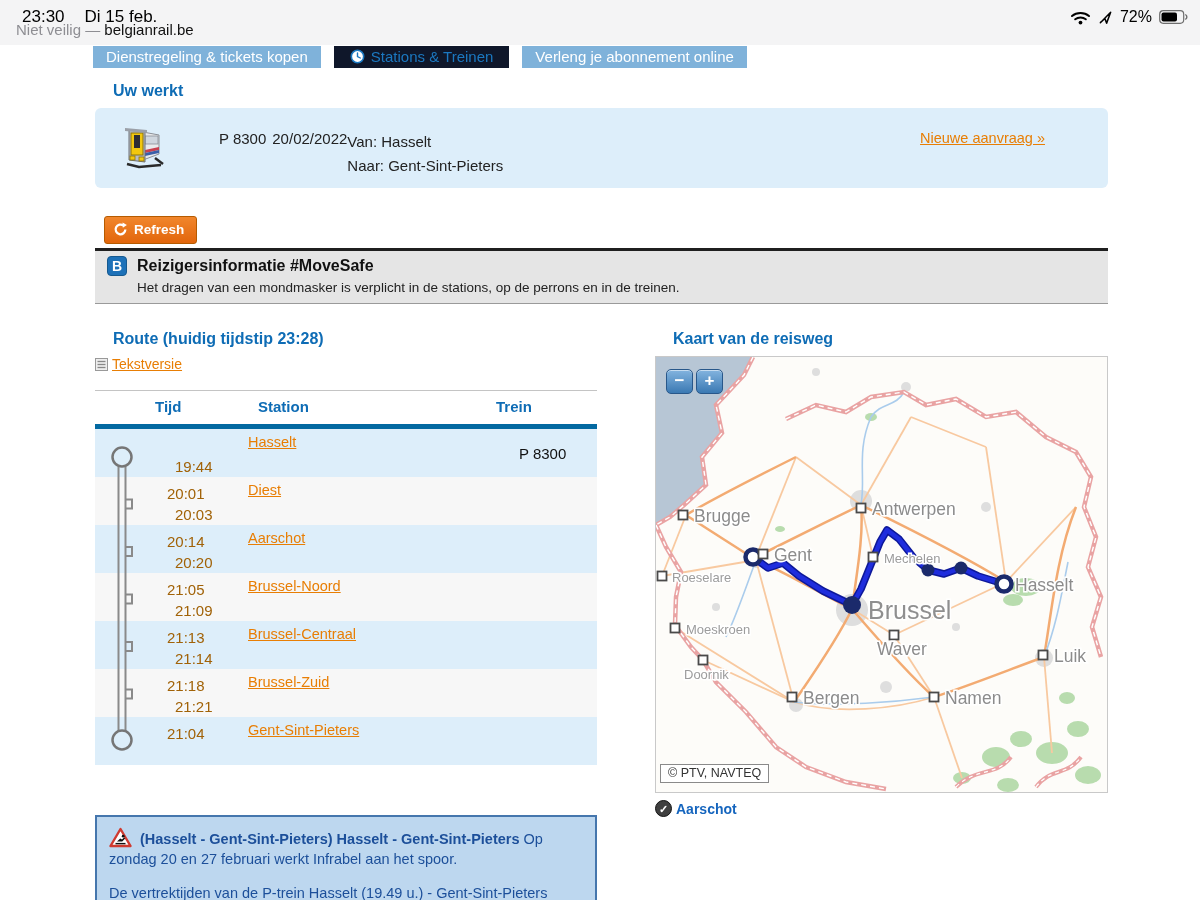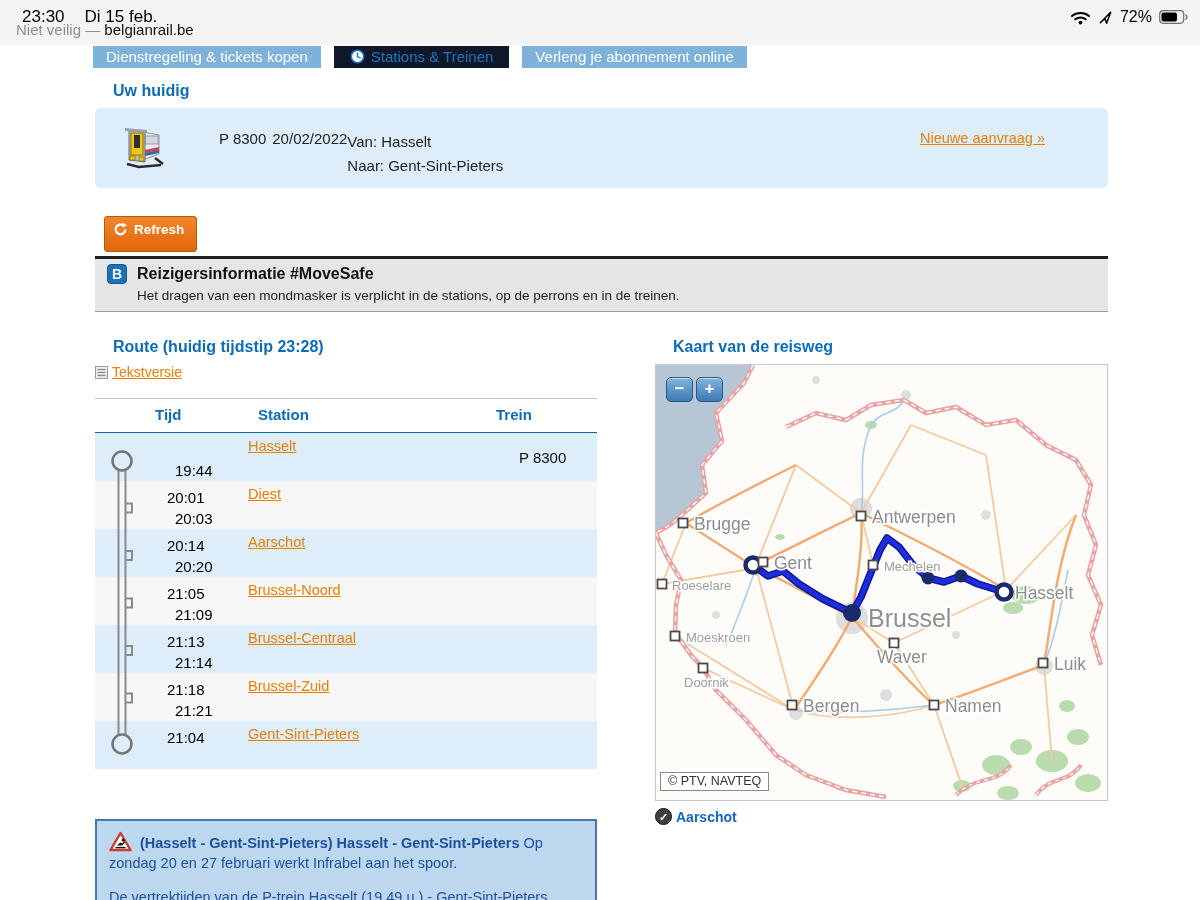--- a/index.html
+++ b/index.html
@@ -33,50 +33,50 @@
     display:flex; align-items:flex-start; padding-top:22px; font-size:15px; color:#222; }
   .c-icon { margin-left:24px; margin-top:-6px; }
   .c-train { margin-left:52px; }
   .c-date  { margin-left:6px; }
   .c-od    { line-height:24px; }
   .c-new   { margin-left:auto; margin-right:63px; font-size:14.5px; }
   a.orange { color:#e87e04; text-decoration:underline; cursor:pointer; }
 
   .refresh-btn { margin-top:28px; margin-left:9px; display:inline-flex; align-items:center;
     background:linear-gradient(#f1862c,#e2660c); border:1px solid #b65b00; border-radius:3px;
-    color:#fff; font-weight:bold; font-size:13.5px; padding:5px 12px 14px 8px; cursor:pointer; }
+    color:#fff; font-weight:bold; font-size:13.5px; padding:5px 12px 6px 8px; cursor:pointer; }
   .refresh-btn svg { margin-right:6px; }
 
   .notice { margin-top:4px; background:#e5e5e5; border-top:3px solid #1f1f1f;
     border-bottom:1px solid #9a9a9a; padding:5px 12px 8px; }
   .notice-head { display:flex; align-items:center; }
   .b-logo { width:20px; height:20px; background:#1d71b8; border:1px solid #15598f; border-radius:4px;
     color:#fff; font-weight:bold; font-size:14px; text-align:center; line-height:18px; }
   .notice-title { margin-left:10px; font-weight:bold; font-size:16px; color:#111; }
   .notice-body { margin-left:30px; margin-top:4px; font-size:13.5px; color:#222; }
 
   .cols { display:flex; justify-content:space-between; margin-top:14px; }
   .col-left { width:502px; position:relative; }
   .col-right { width:453px; }
 
   .tekstversie-row { margin-top:8px; font-size:14px; display:flex; align-items:center; }
   .tekstversie-row svg { margin-right:4px; }
   .col-left hr { border:none; border-top:1px solid #c4c4c4; margin-top:18px; }
 
   .thead { display:grid; grid-template-columns:40px 113px 235px 1fr; padding:7px 0 9px;
-    color:#0e6cb5; font-weight:bold; font-size:15px; border-bottom:1px solid #0369a1; }
+    color:#0e6cb5; font-weight:bold; font-size:15px; border-bottom:5px solid #0369a1; }
   .th-tijd { padding-left:20px; }
   .th-station { padding-left:10px; }
   .th-trein { padding-left:13px; }
 
   .tbody { position:relative; }
   .route-row { display:grid; grid-template-columns:40px 113px 235px 1fr; min-height:47.5px; }
   .row-blue { background:#ddeefa; }
   .row-alt  { background:#f7f7f7; }
-  .time-cell { font-size:15px; line-height:21px; padding-top:6px; color:#000000; }
+  .time-cell { font-size:15px; line-height:21px; padding-top:6px; color:#a16207; }
   .time-arr { padding-left:32px; }
   .time-dep { padding-left:40px; }
   .time-blank { height:21px; }
   .station-cell { padding-top:5px; font-size:14.5px; }
   .train-cell { padding-top:16px; padding-left:36px; font-size:15px; color:#111; }
   #timeline-svg { position:absolute; left:0; top:0; }
 
   .alert-box { margin-top:50px; width:502px; border:2px solid #4576ad; background:#bdd7ef;
     padding:10px 12px; color:#1c4f9a; font-size:14.5px; line-height:1.38; }
   .alert-box p + p { margin-top:14px; }
@@ -130,21 +130,21 @@
 
 <div class="tabbar">
   <span class="tab">Dienstregeling &amp; tickets kopen</span><span class="tab active"><svg width="15" height="15" viewBox="0 0 16 16">
         <circle cx="8" cy="8" r="6.6" fill="#fff" stroke="#1b78c0" stroke-width="1.7"></circle>
         <path d="M8,4.2 V8 L11,9.6" fill="none" stroke="#1b78c0" stroke-width="1.5" stroke-linecap="round"></path>
       </svg><span>Stations &amp; Treinen</span></span><span class="tab">Verleng je abonnement online</span>
 </div>
 
 <div class="content">
 
-  <h2 class="sec heading-uwkeuze">Uw huidig</h2>
+  <h2 class="sec heading-uwkeuze">Uw werkt</h2>
   <div class="choice-panel">
     <svg class="c-icon" width="48" height="46" viewBox="0 0 48 46">
       <path d="M36,34 L44,40" stroke="#2a2a2a" stroke-width="2.5"></path>
       <path d="M8,40 L20,43 L42,41" stroke="#2a2a2a" stroke-width="2.5" fill="none"></path>
       <path d="M24,8 L40,11 L40,30 L24,36 Z" fill="#e9eaec" stroke="#8b8f96" stroke-width="1"></path>
       <path d="M26,26 L40,23 L40,26 L26,29 Z" fill="#c9404f"></path>
       <path d="M26,29 L40,26 L40,29 L26,32 Z" fill="#3a5fa8"></path>
       <rect x="26" y="12" width="13" height="8" fill="#cfd6de" stroke="#8b8f96" stroke-width="0.8"></rect>
       <path d="M10,6 L26,8 L26,38 L10,36 Z" fill="#b9bdc4" stroke="#6d7077" stroke-width="1"></path>
       <rect x="12" y="9" width="12" height="22" fill="#f2c70e" stroke="#8c7408" stroke-width="1"></rect>

